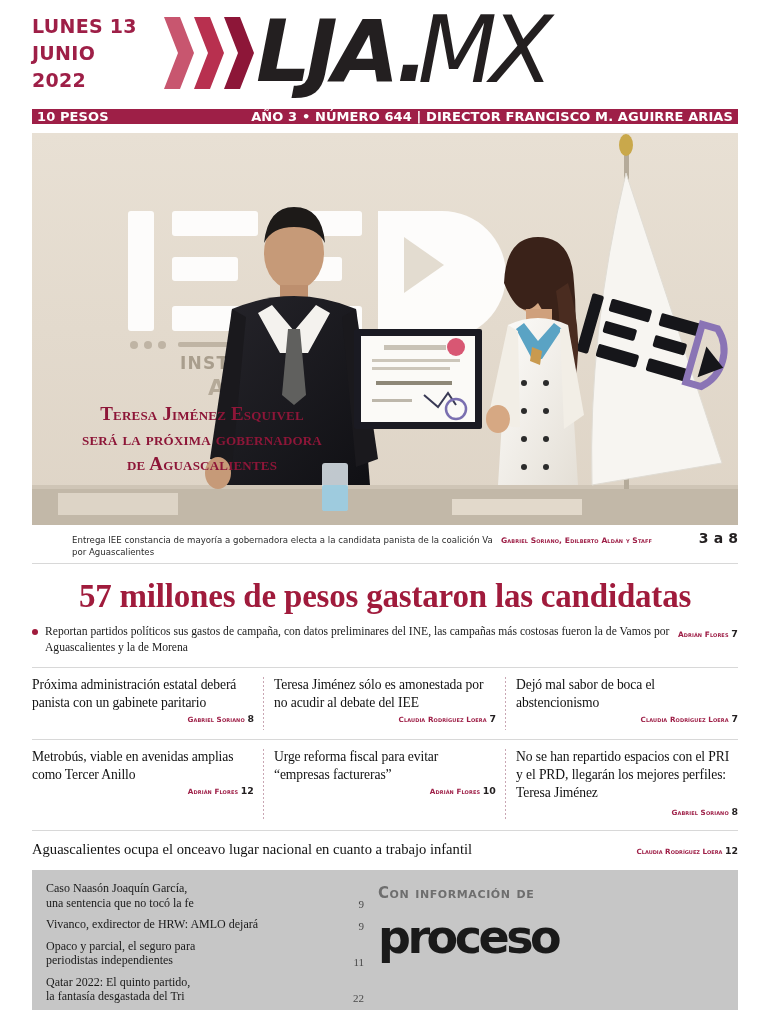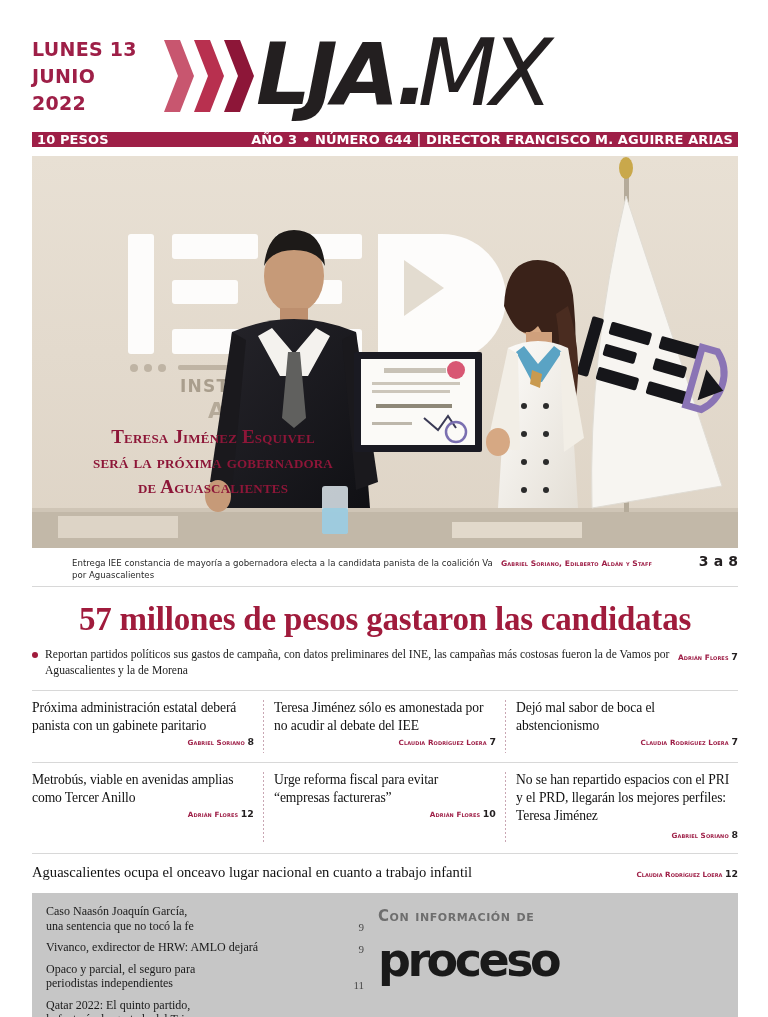--- a/index.html
+++ b/index.html
@@ -8,21 +8,21 @@
     background: #ffffff;
     font-family: "Liberation Serif", serif;
     overflow: hidden;
   }
   .page { width: 768px; height: 1017px; position: relative; background: #fff; }
 
   
   .masthead {
     display: flex; align-items: center;
     height: 104px; padding: 0 24px 0 32px;
-    margin-top: 24px;
+    margin-top: 1px;
     justify-content: center;
   }
   .dateblock {
     font-family: "DejaVu Sans", sans-serif;
     font-weight: 700; font-size: 19px; line-height: 27px;
     color: #9e1f47; letter-spacing: .3px;
     width: 132px; flex: none;
   }
   .logo-wrap { flex: 1; display: flex; align-items: center; height: 100%; position: relative; }
   .chevrons { display: flex; align-items: center; height: 72px; margin-right: 2px; }
@@ -54,21 +54,21 @@
   }
 
   
   .photo {
     position: relative; margin: 9px 30px 0 32px;
     height: 392px; overflow: hidden;
     background: #e9e2d8;
   }
   .photo svg { position: absolute; inset: 0; width: 100%; height: 100%; }
   .photo-overlay {
-    position: absolute; left: 31px; top: 268px; width: 300px;
+    position: absolute; left: 20px; top: 268px; width: 300px;
     font-family: "Liberation Serif", serif;
     color: #8d1638; font-weight: 700;
     font-size: 19px; line-height: 25px;
     font-variant: small-caps; text-align: center;
     letter-spacing: .2px;
   }
 
   
   .caption-row {
     margin: 5px 30px 0 32px;

